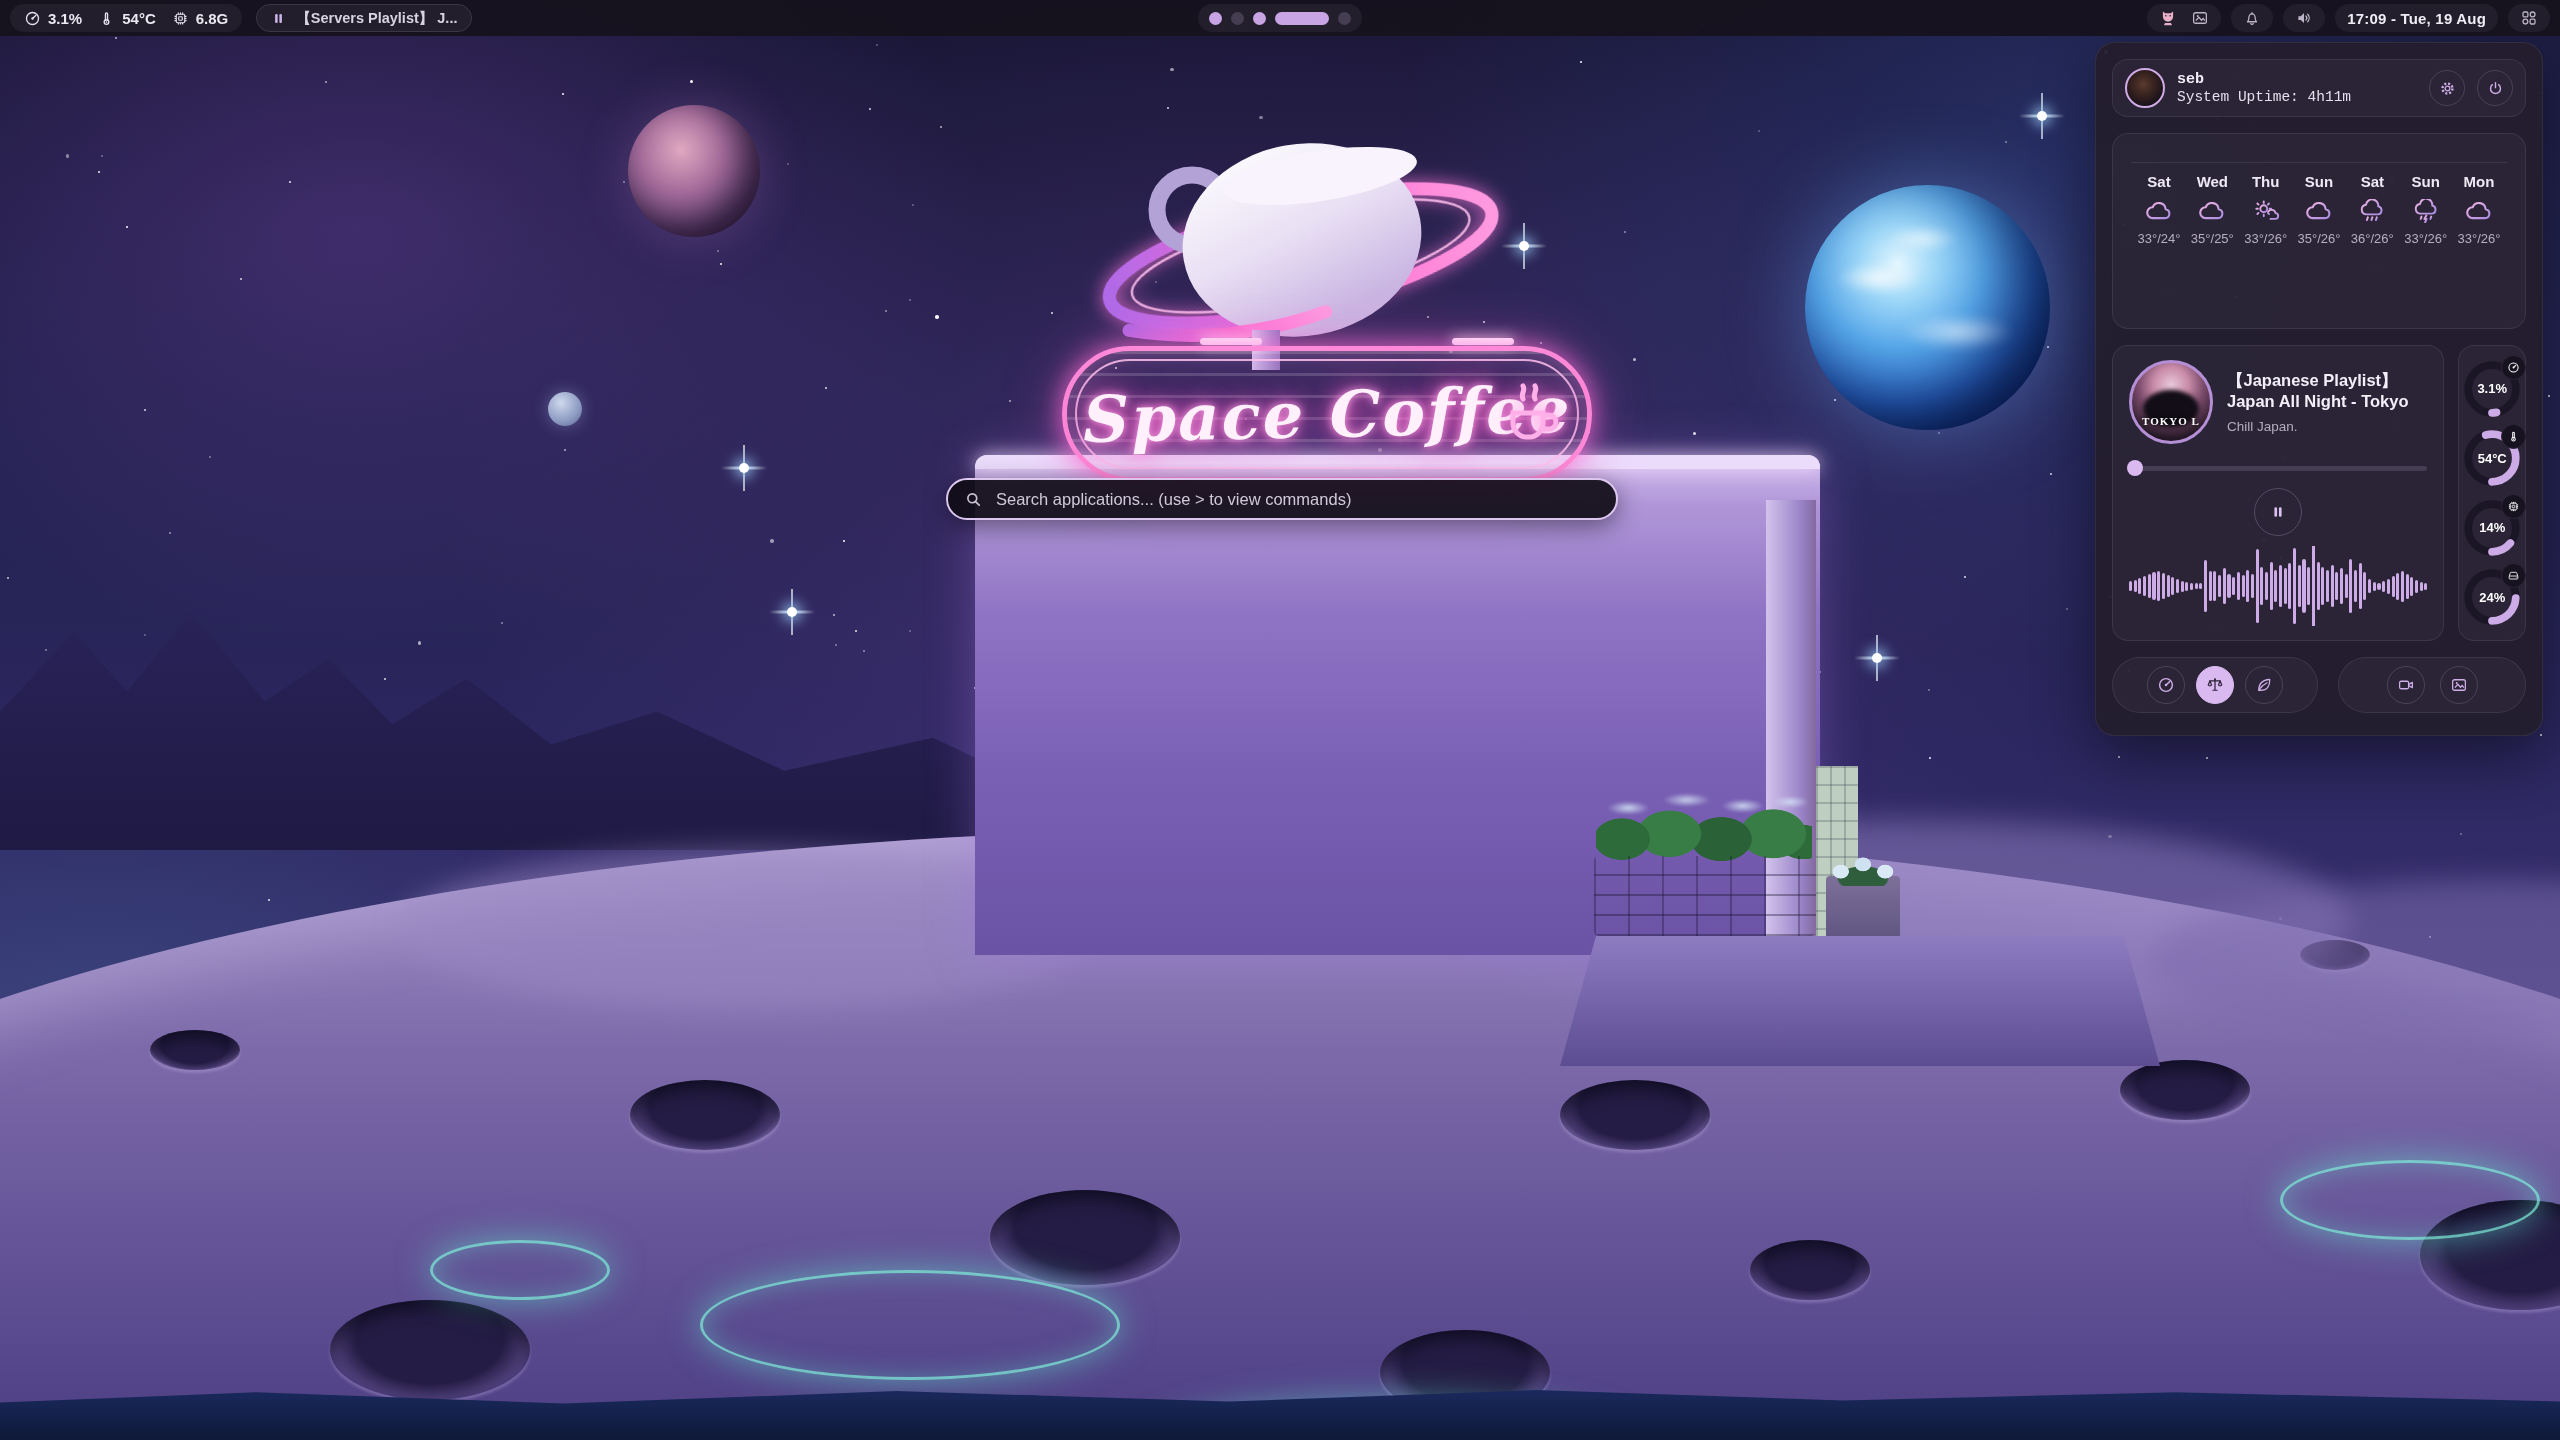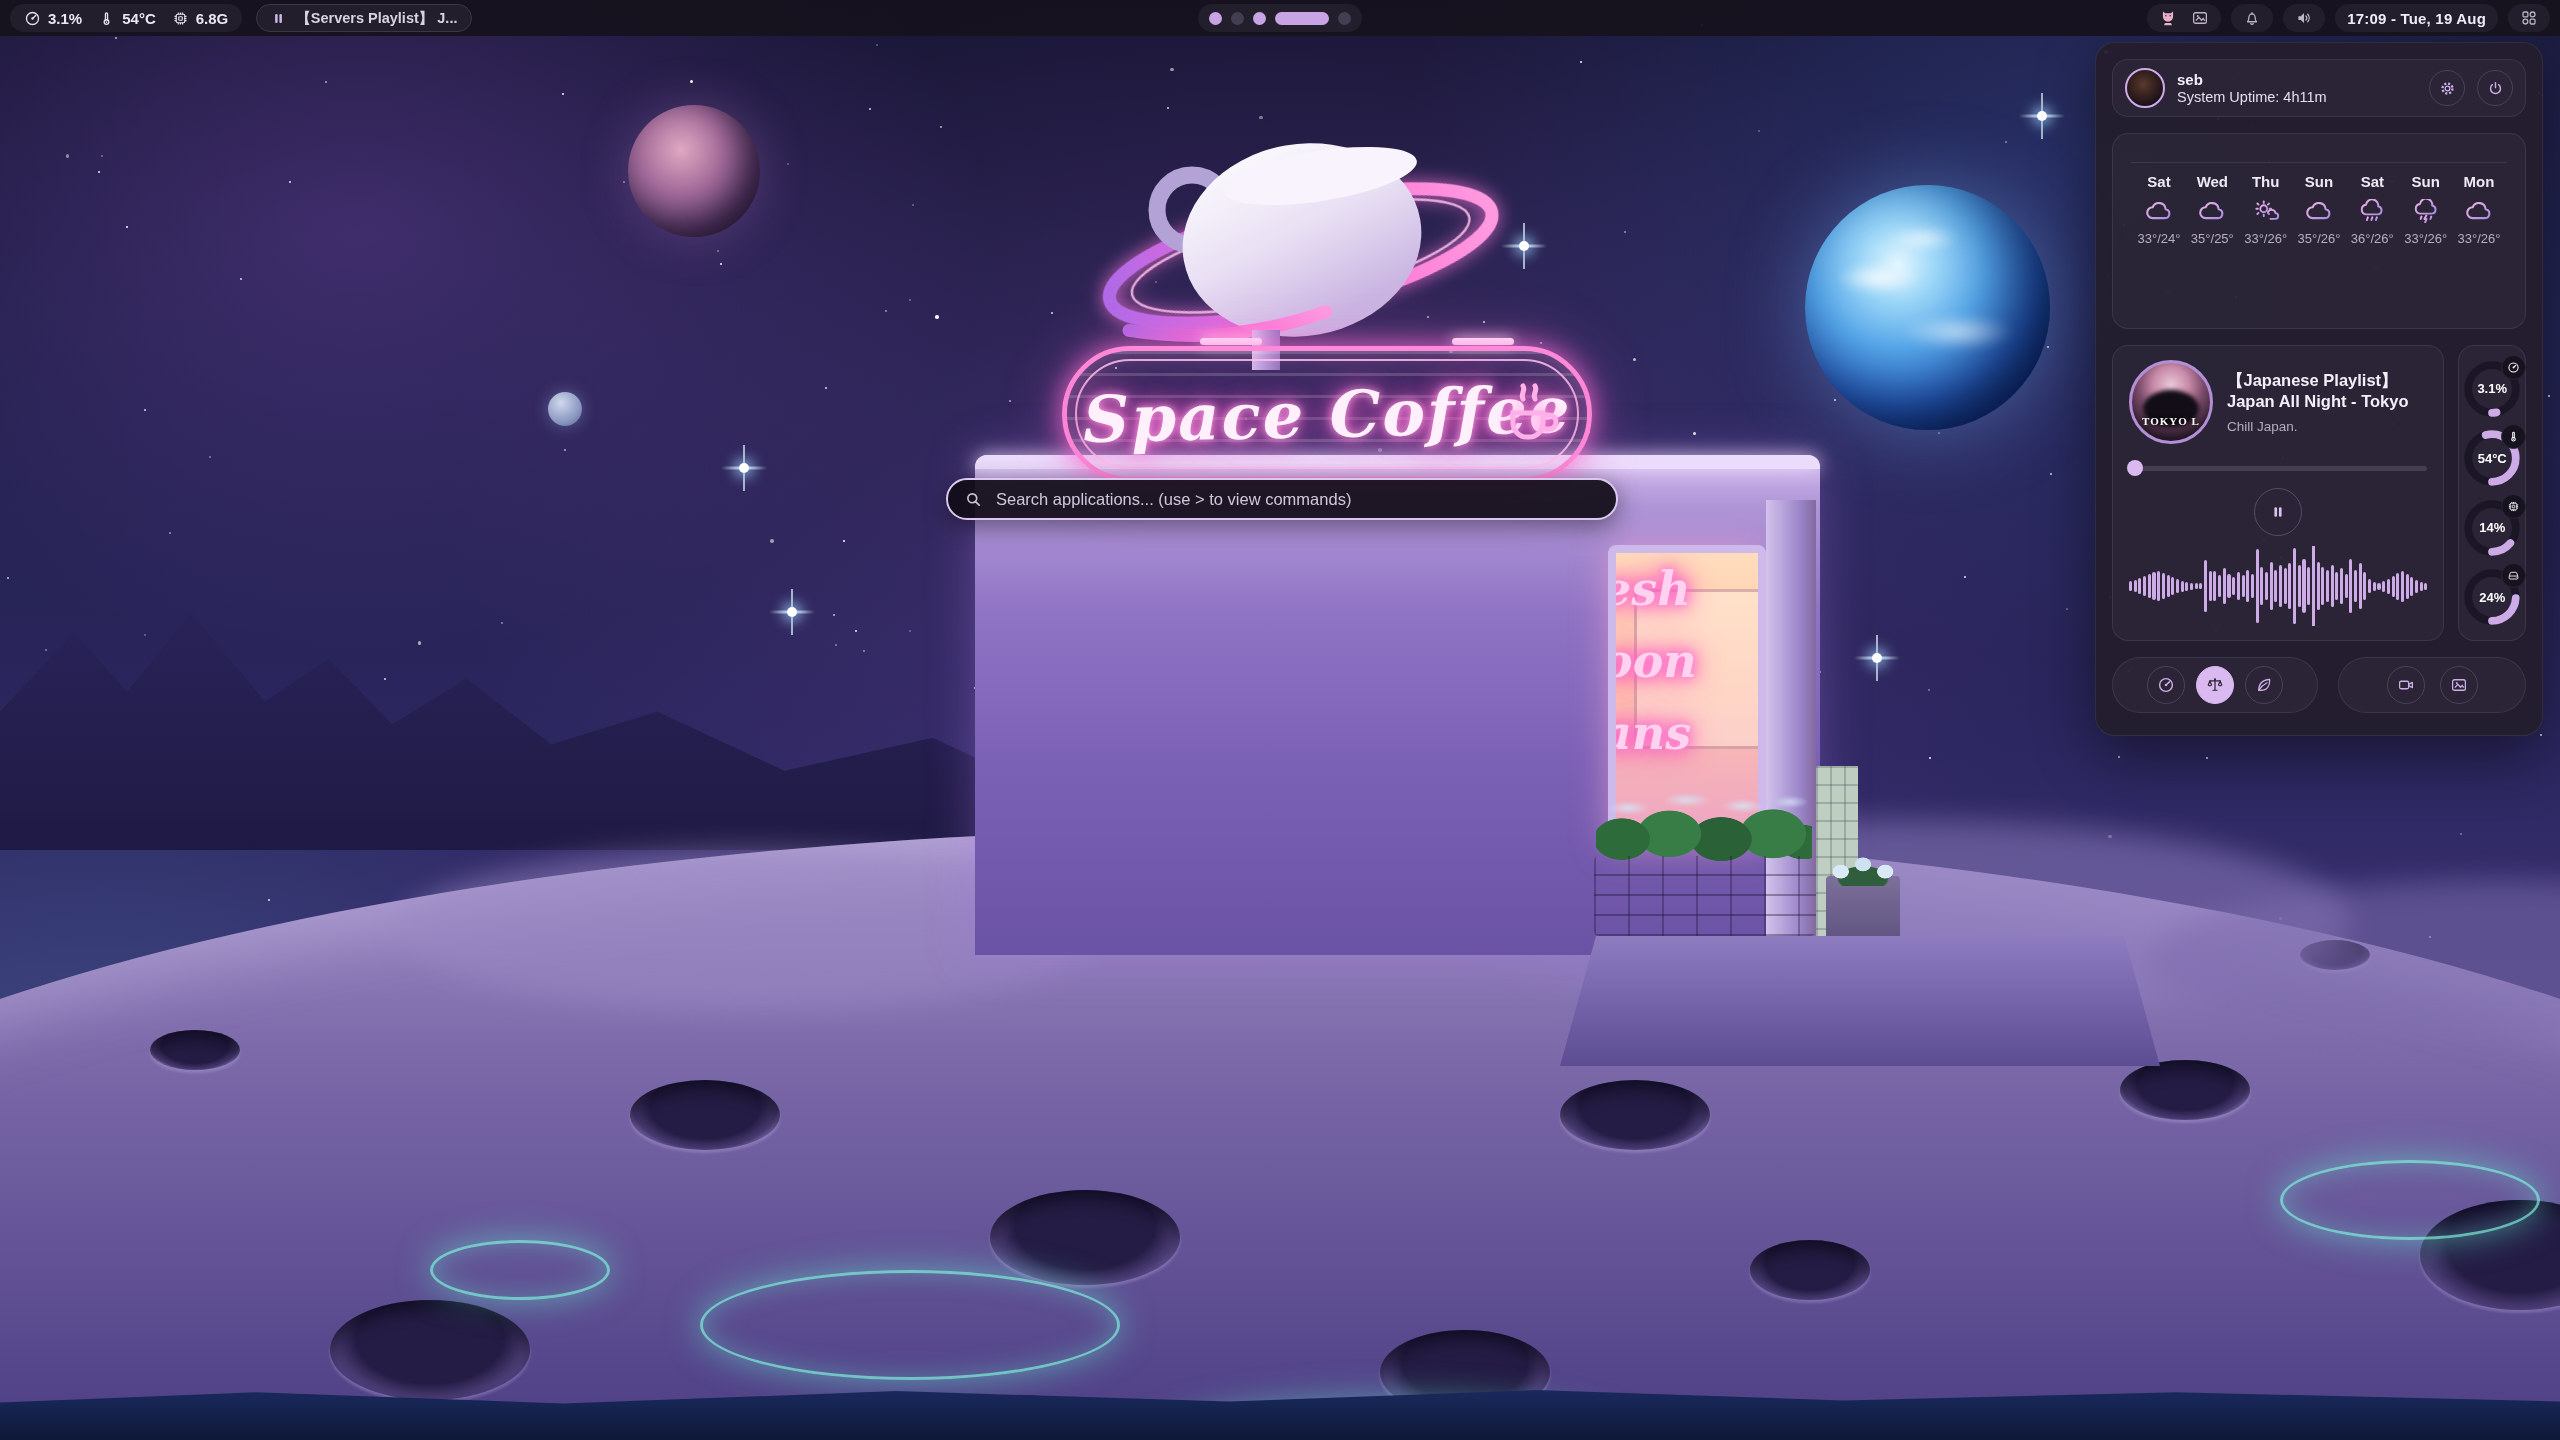--- a/index.html
+++ b/index.html
@@ -149,21 +149,21 @@
   .app-item.selected .app-name{color:#221b2c;}
   .app-item.selected .app-desc{color:#544a63;}
 
   
   #panel{left:2095px;top:42px;width:448px;height:694px;border-radius:20px;background:rgba(35,29,46,.96);
     border:1px solid rgba(255,255,255,.07);padding:16px;z-index:35;box-shadow:0 20px 60px rgba(0,0,0,.45);}
   .card{background:rgba(255,255,255,.035);border:1px solid rgba(255,255,255,.08);border-radius:16px;}
   #user-card{height:58px;display:flex;align-items:center;gap:12px;padding:0 12px;}
   #avatar{width:40px;height:40px;border-radius:50%;border:2px solid #cfabe6;flex:none;
     background:radial-gradient(circle at 45% 40%,#5a3a2e 0%,#3a2420 35%,#17101a 75%);}
-  #user-texts{flex:1;min-width:0;}
+  #user-texts{flex:1;min-width:0;font-family:Liberation Mono, monospace;}
   #user-name{font-size:15px;font-weight:800;color:#f2eef8;}
   #user-uptime{font-size:14.5px;color:#e4dfec;margin-top:1px;}
   .round-btn{width:36px;height:36px;border-radius:50%;border:1px solid #4a4356;display:flex;align-items:center;
     justify-content:center;color:#cfaee8;flex:none;background:transparent;}
   .round-btn .i{width:17px;height:17px;}
 
   #weather-card{margin-top:16px;height:196px;padding:16px 18px 12px;}
   #weather-head{display:flex;align-items:center;gap:14px;}
   #weather-cloud{width:52px;height:42px;flex:none;}
   #weather-city{font-size:21px;font-weight:800;color:#f4f0fa;line-height:1.1;}
@@ -465,26 +465,20 @@
       <span class="tealglow" style="left: 700px; top: 1270px; width: 420px; height: 110px;"></span>
       <span class="tealglow" style="left: 1150px; top: 1400px; width: 480px; height: 90px;"></span>
       <span class="tealglow" style="left: 2280px; top: 1160px; width: 260px; height: 80px;"></span>
       <span class="tealglow" style="left: 430px; top: 1240px; width: 180px; height: 60px;"></span>
       <span class="hill" style="left: 400px; top: 850px; width: 700px; height: 160px; background: rgb(154, 136, 196); opacity: 0.55;"></span>
       <span class="hill" style="left: 1450px; top: 820px; width: 900px; height: 200px; background: rgb(141, 123, 189); opacity: 0.55;"></span>
       <span class="hill" style="left: 2150px; top: 880px; width: 700px; height: 160px; background: rgb(125, 108, 174); opacity: 0.55;"></span>
     </div>
 
   <div id="shop" class="abs"></div>
-  <div id="shop-window" class="abs">
-    <div class="menu"></div>
-    <div class="neon-frag">esh</div>
-    <div class="neon-frag">oon</div>
-    <div class="neon-frag">ans</div>
-  </div>
   <div id="pillar" class="abs"></div>
   <div id="tiles" class="abs"></div>
   <div id="plants" class="abs"></div>
   <div id="planter" class="abs"></div>
   <div id="flowerbox" class="abs"></div>
   <div id="pavement" class="abs"></div>
 
   <svg id="cup-sign-svg" class="abs" viewBox="0 0 480 260">
     <g transform="rotate(-13 240 135)" filter="drop-shadow(0 0 9px rgba(255,120,220,.8))">
       <ellipse cx="240" cy="138" rx="196" ry="52" fill="none" stroke="url(#ringg)" stroke-width="13"></ellipse>

